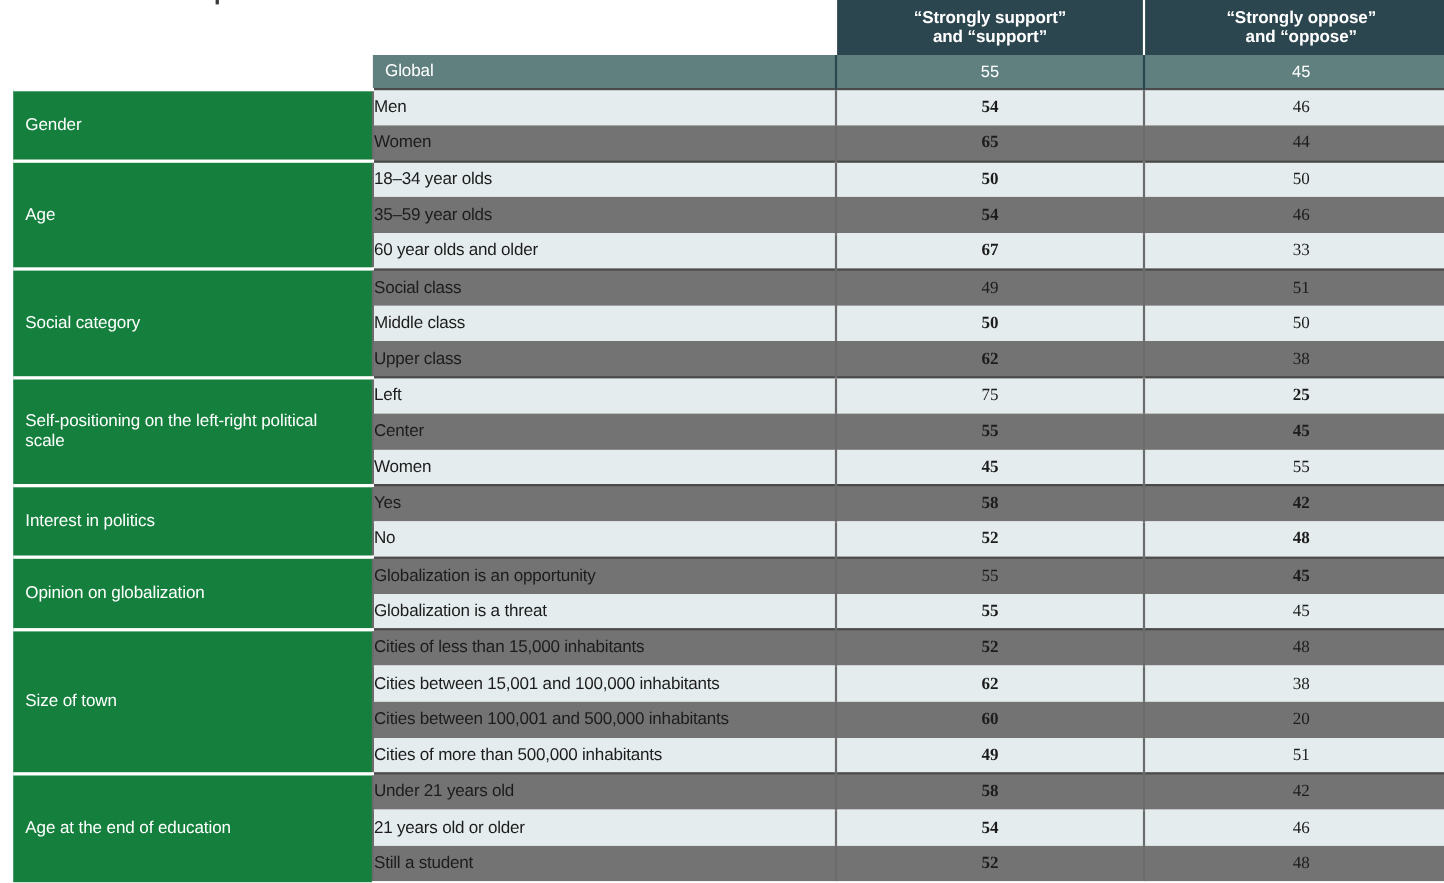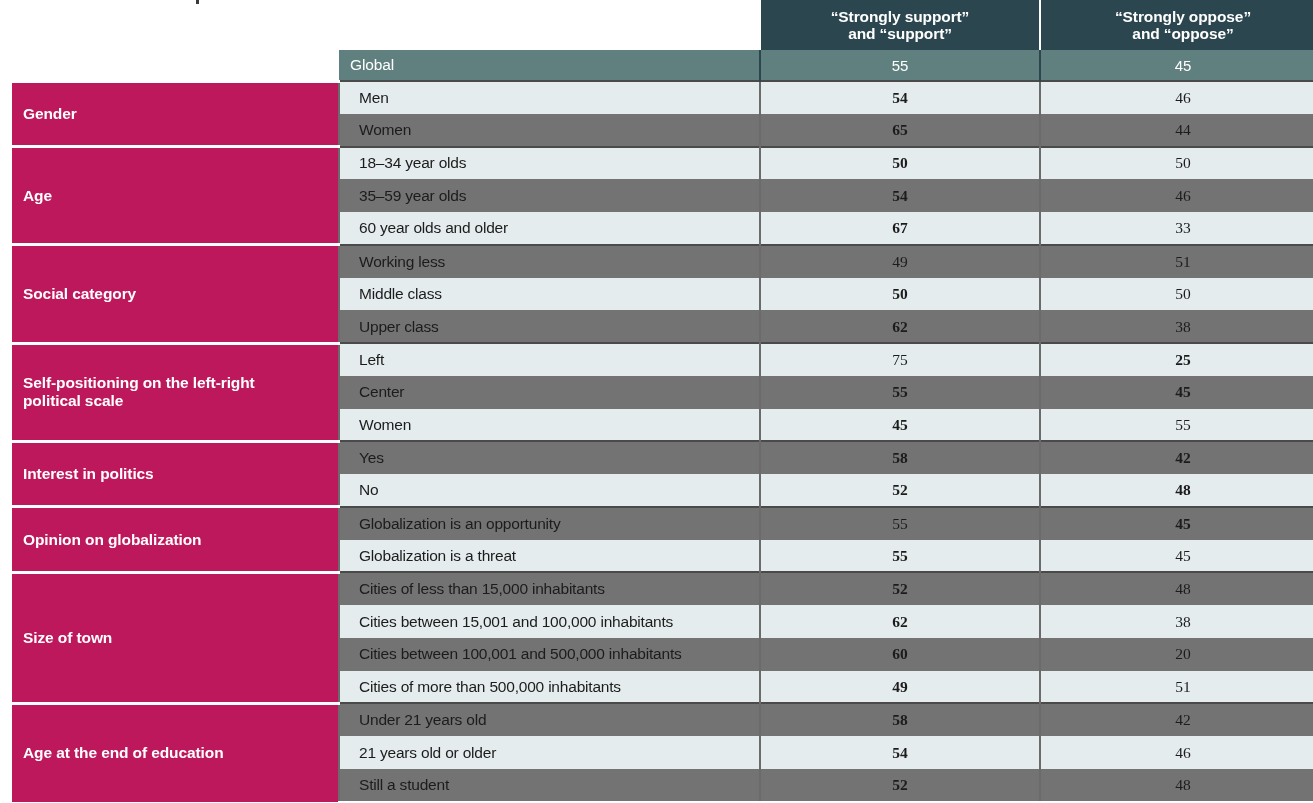--- a/index.html
+++ b/index.html
@@ -61,39 +61,39 @@
     background:#60807f;
     color:#ffffff;
     font-size:15px;
     text-align:center;
     vertical-align:middle;
     border-left:2px solid #2c4650;
   }
 
   
   td.cat{
-    background:#be185d;
-    color:#ffffff;
-    font-weight:bold;
+    background:#15803d;
+    color:#ffffff;
+    font-weight:normal;
     font-size:15.5px;
     line-height:18px;
     vertical-align:middle;
     padding-left:11px;
     padding-right:24px;
     letter-spacing:-0.1px;
     border-top:3px solid #ffffff;
     border-bottom:0;
   }
   td.cat.first{border-top:3px solid #ffffff;}
 
   
   td.sub{
     font-size:15.5px;
     color:#1c1c1c;
-    padding-left:19px;
+    padding-left:0;
     vertical-align:middle;
     letter-spacing:-0.2px;
     border-left:2px solid #6b6b6b;
   }
   td.val{
     font-size:15.5px;
     color:#1c1c1c;
     text-align:center;
     vertical-align:middle;
     border-left:2px solid #6b6b6b;
@@ -180,21 +180,21 @@
           <td class="val strong">54</td>
           <td class="val">46</td>
         </tr>
         <tr class="data-row shade">
           <td class="sub">60 year olds and older</td>
           <td class="val strong">67</td>
           <td class="val">33</td>
         </tr>
         <tr class="data-row plain grp-start">
           <td class="cat" rowspan="3">Social category</td>
-          <td class="sub">Working less</td>
+          <td class="sub">Social class</td>
           <td class="val">49</td>
           <td class="val">51</td>
         </tr>
         <tr class="data-row shade">
           <td class="sub">Middle class</td>
           <td class="val strong">50</td>
           <td class="val">50</td>
         </tr>
         <tr class="data-row plain">
           <td class="sub">Upper class</td>

